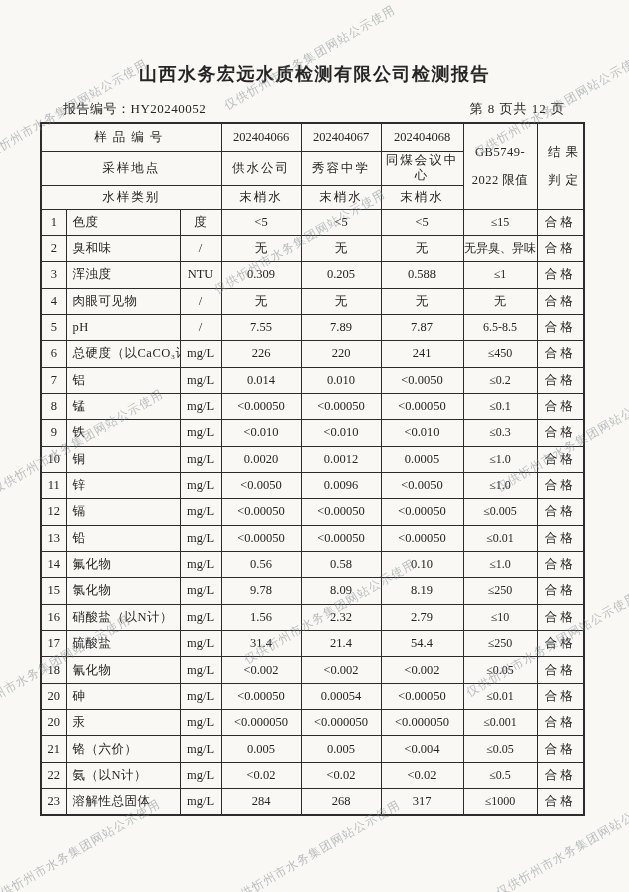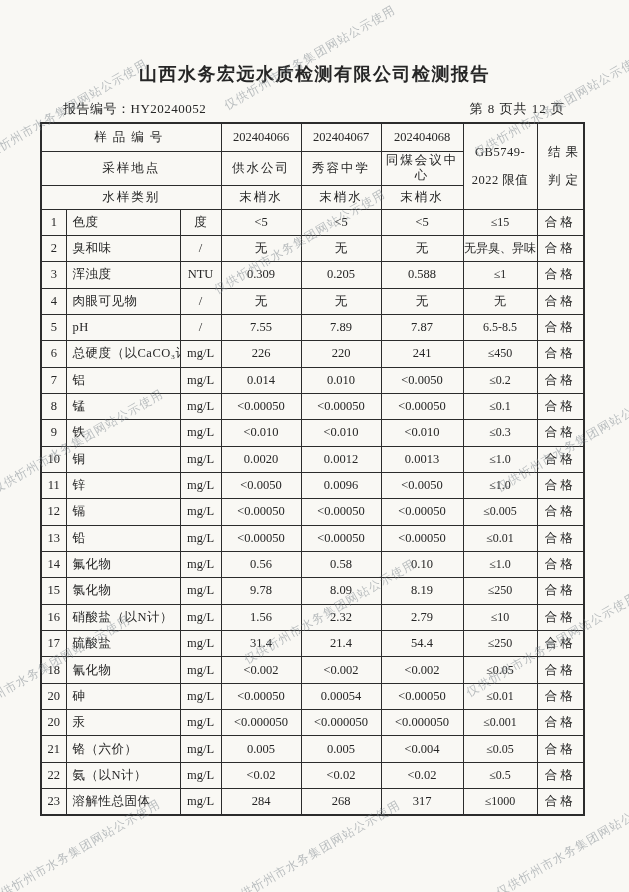--- a/index.html
+++ b/index.html
@@ -207,21 +207,21 @@
       <td class="c-val">&lt;0.010</td>
       <td class="c-limit">≤0.3</td>
       <td class="c-result">合格</td>
     </tr>
         <tr>
       <td class="c-no">10</td>
       <td class="c-name">铜</td>
       <td class="c-unit">mg/L</td>
       <td class="c-val">0.0020</td>
       <td class="c-val">0.0012</td>
-      <td class="c-val">0.0013</td>
+      <td class="c-val">0.0005</td>
       <td class="c-limit">≤1.0</td>
       <td class="c-result">合格</td>
     </tr>
         <tr>
       <td class="c-no">11</td>
       <td class="c-name">锌</td>
       <td class="c-unit">mg/L</td>
       <td class="c-val">&lt;0.0050</td>
       <td class="c-val">0.0096</td>
       <td class="c-val">&lt;0.0050</td>

